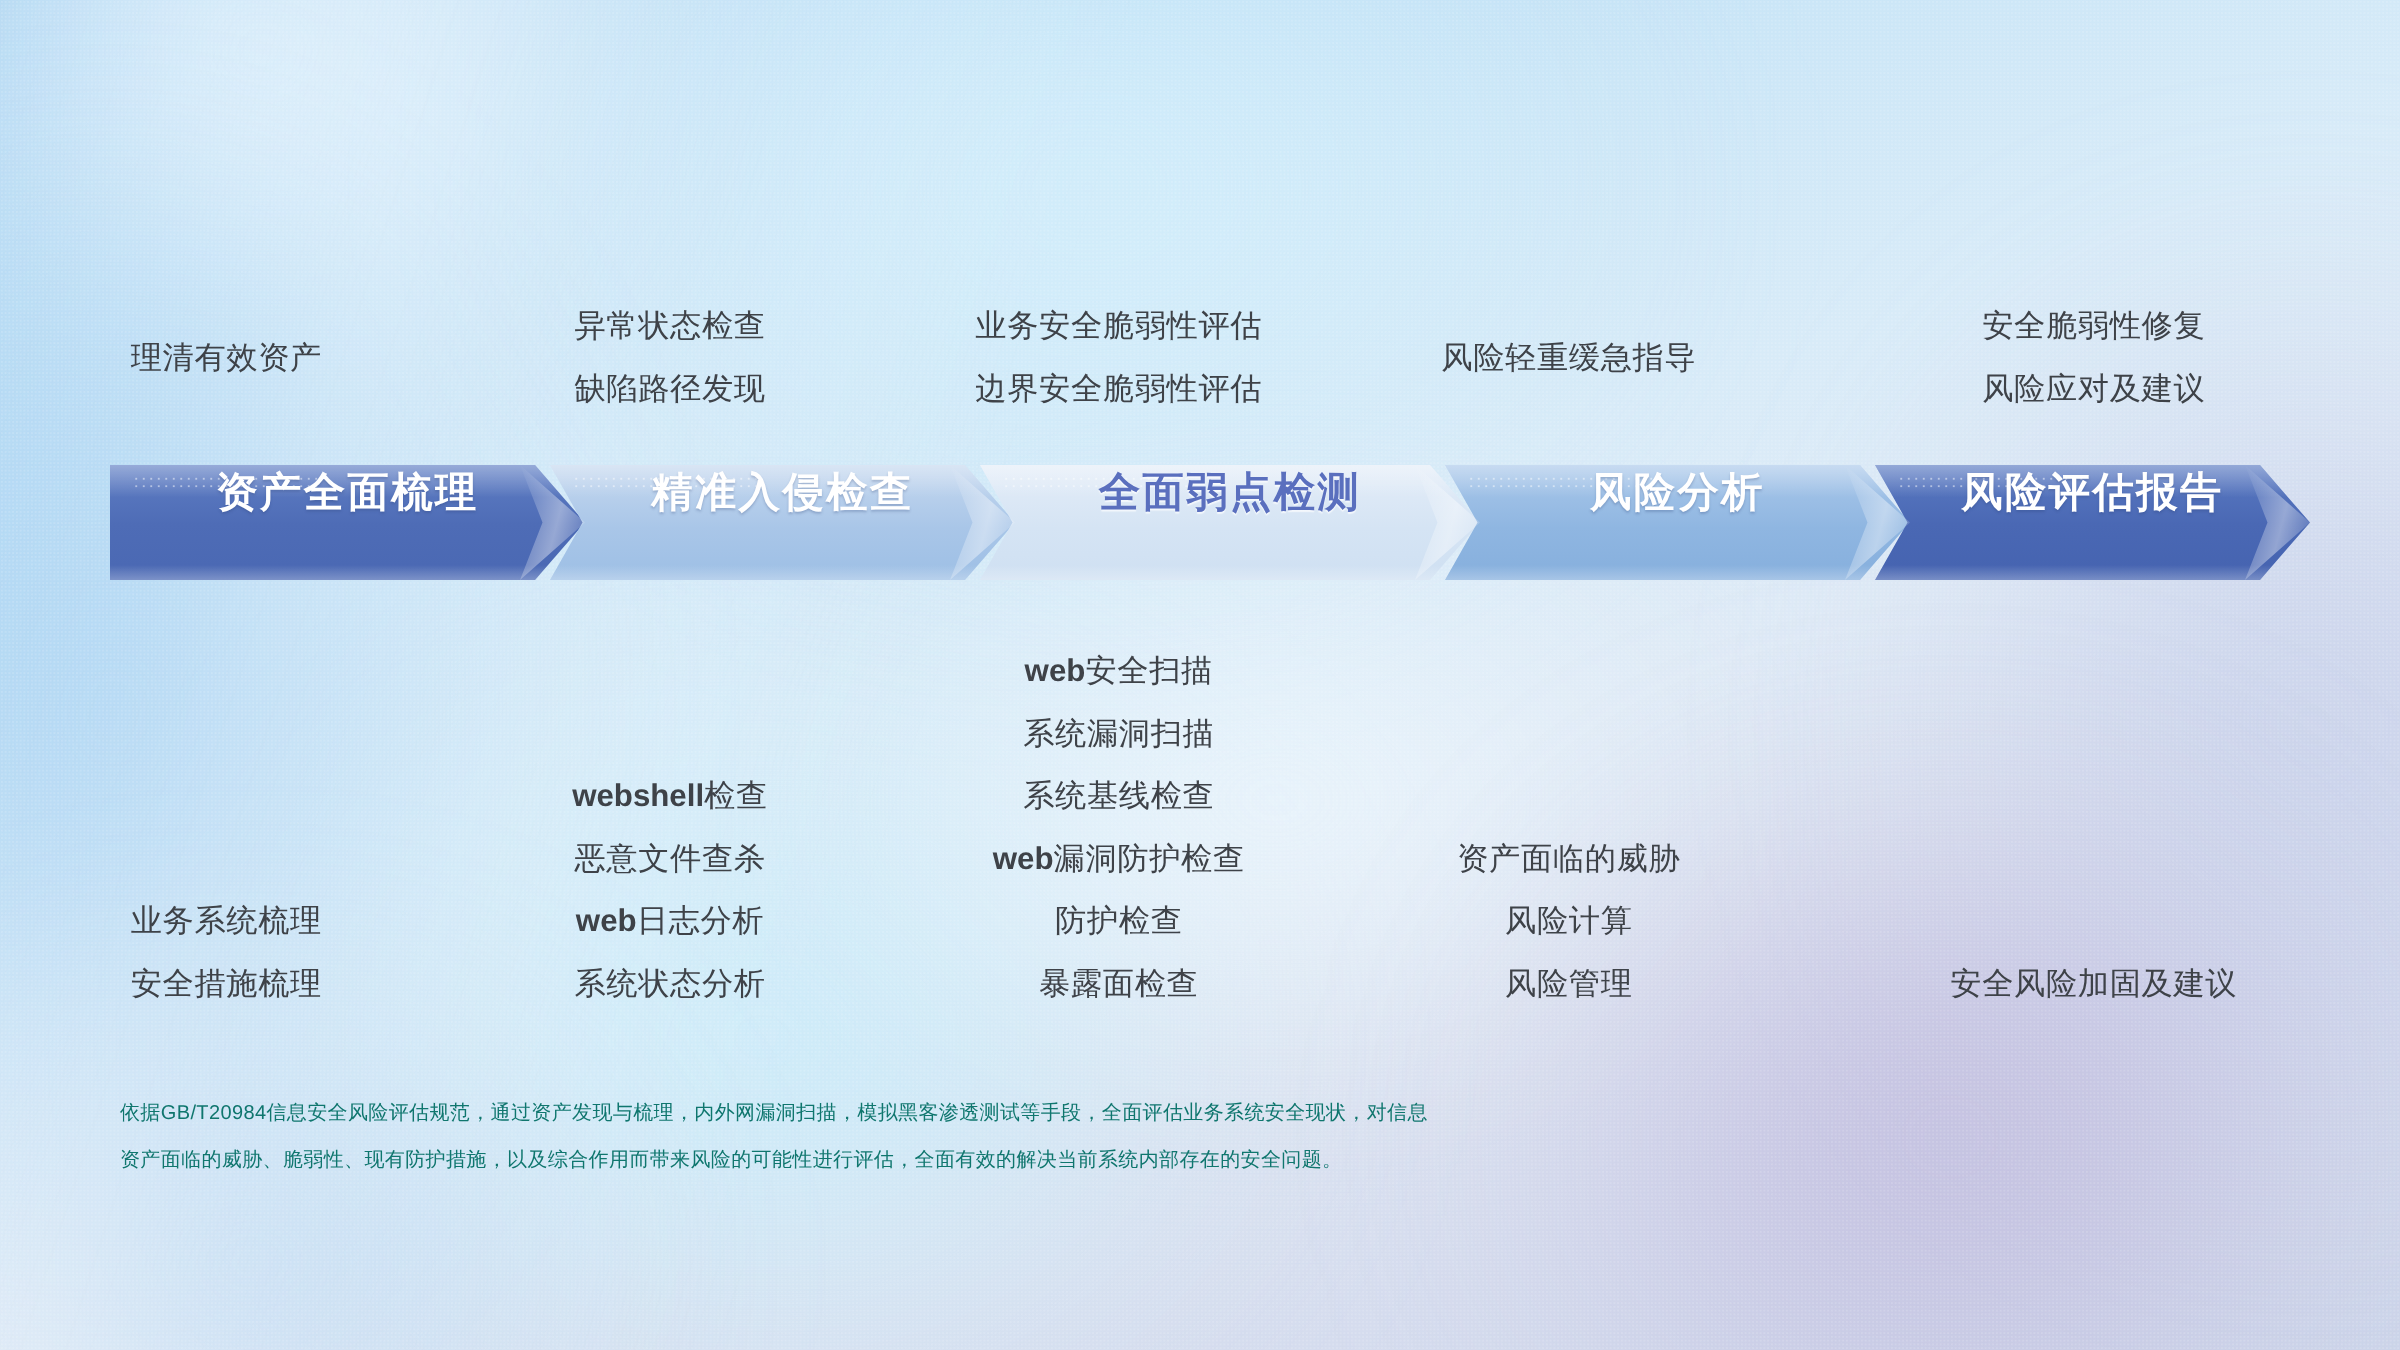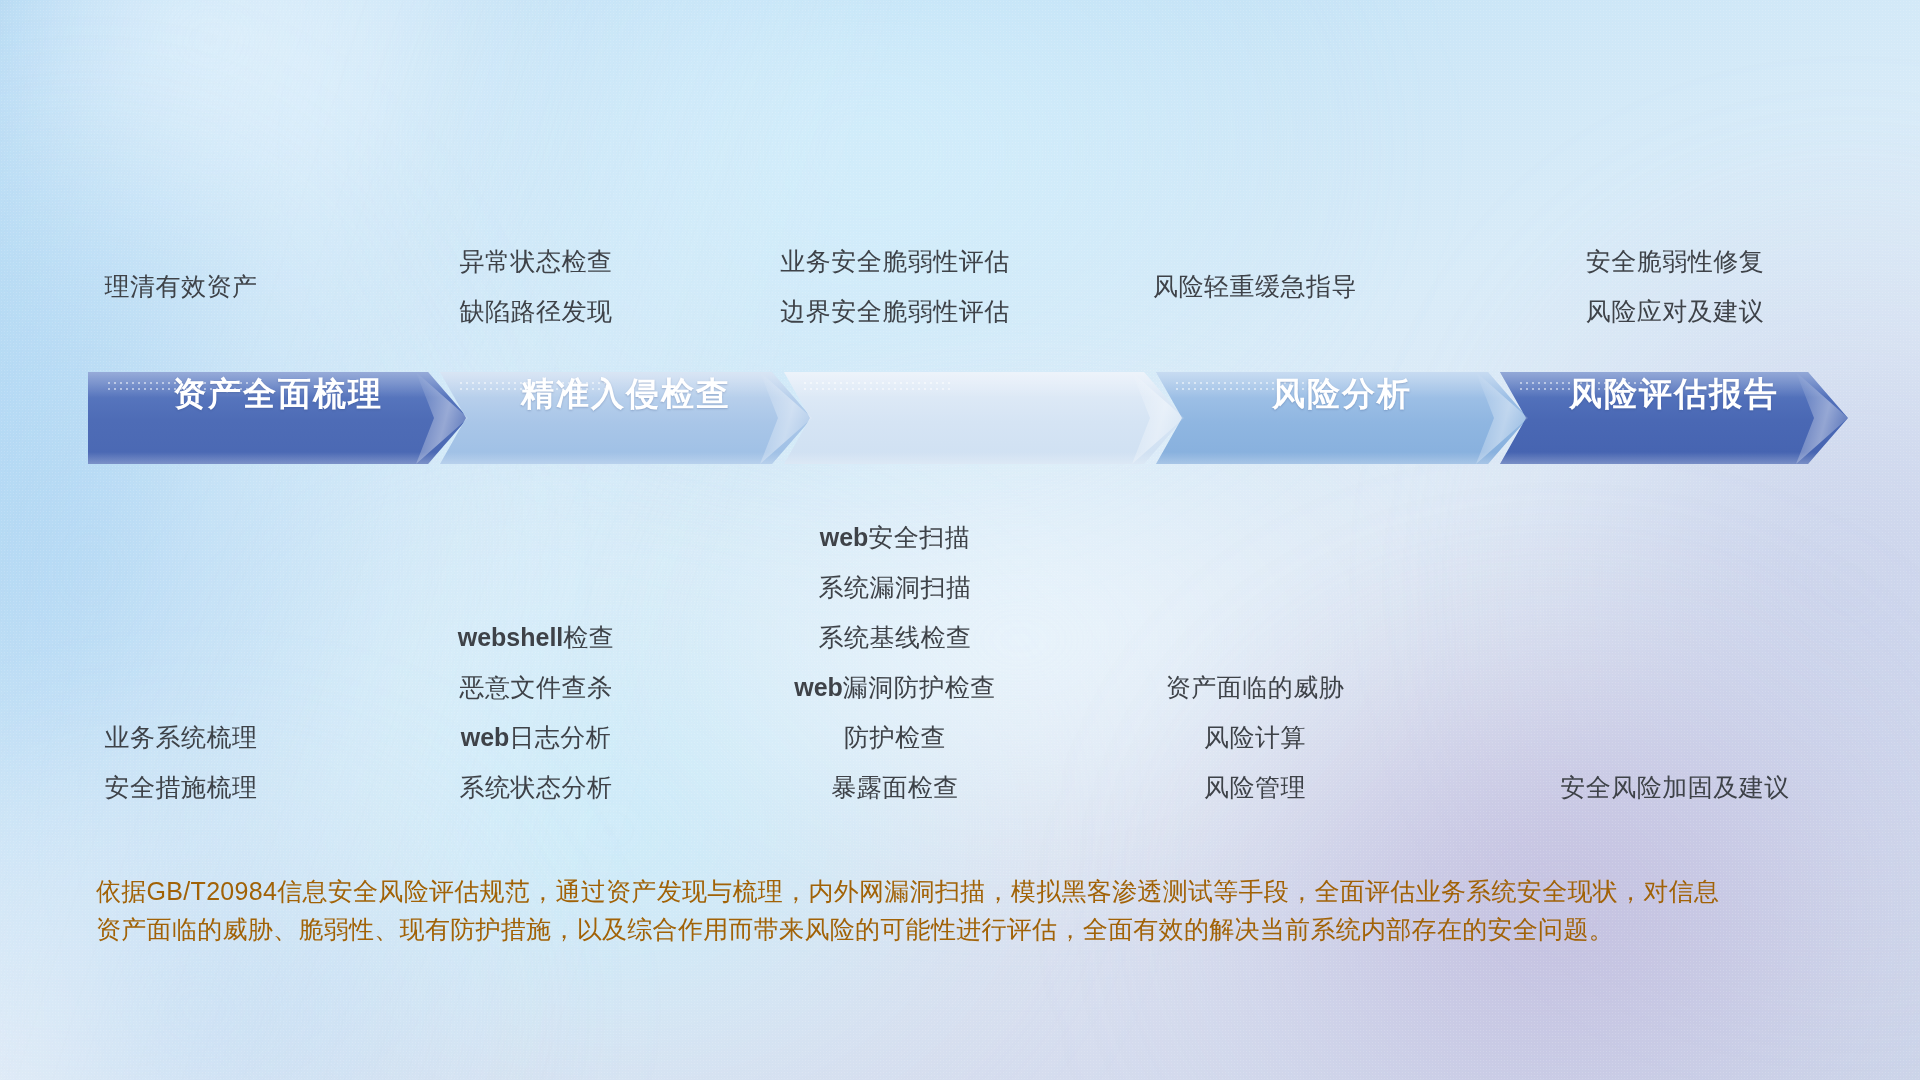--- a/index.html
+++ b/index.html
@@ -218,23 +218,23 @@
 
   .cap-white { color: #ffffff; text-shadow: 0 1px 2px rgba(40,60,110,0.25); }
   .cap-blue  { color: #5a6fbe; text-shadow: 0 1px 1px rgba(255,255,255,0.7); }
 
   
   #footer {
     position: absolute;
     left: 96px;
     top: 872px;
     width: 1620px;
-    font-size: 25px;
+    font-size: 16px;
     line-height: 38px;
-    color: #a16207;
+    color: #0f766e;
     letter-spacing: 0.3px;
   }
   #footer .fline { display: block; white-space: nowrap; }
 </style>
 </head>
 <body>
 
 <div id="bg-root">
   <div class="bg-base"></div>
   <div class="blob blob-h"></div>
@@ -293,20 +293,21 @@
       <div class="dots"></div>
       <div class="edge-shine"></div>
       <span class="cap cap-white">精准入侵检查</span>
     </div>
 
     <div class="arrow a3">
       <div class="shape chev"></div>
       <div class="gloss chev"></div>
       <div class="dots"></div>
       <div class="edge-shine"></div>
+      <span class="cap cap-blue">全面弱点检测</span>
     </div>
 
     <div class="arrow a4">
       <div class="shape chev"></div>
       <div class="gloss chev"></div>
       <div class="dots"></div>
       <div class="edge-shine"></div>
       <span class="cap cap-white">风险分析</span>
     </div>
 

